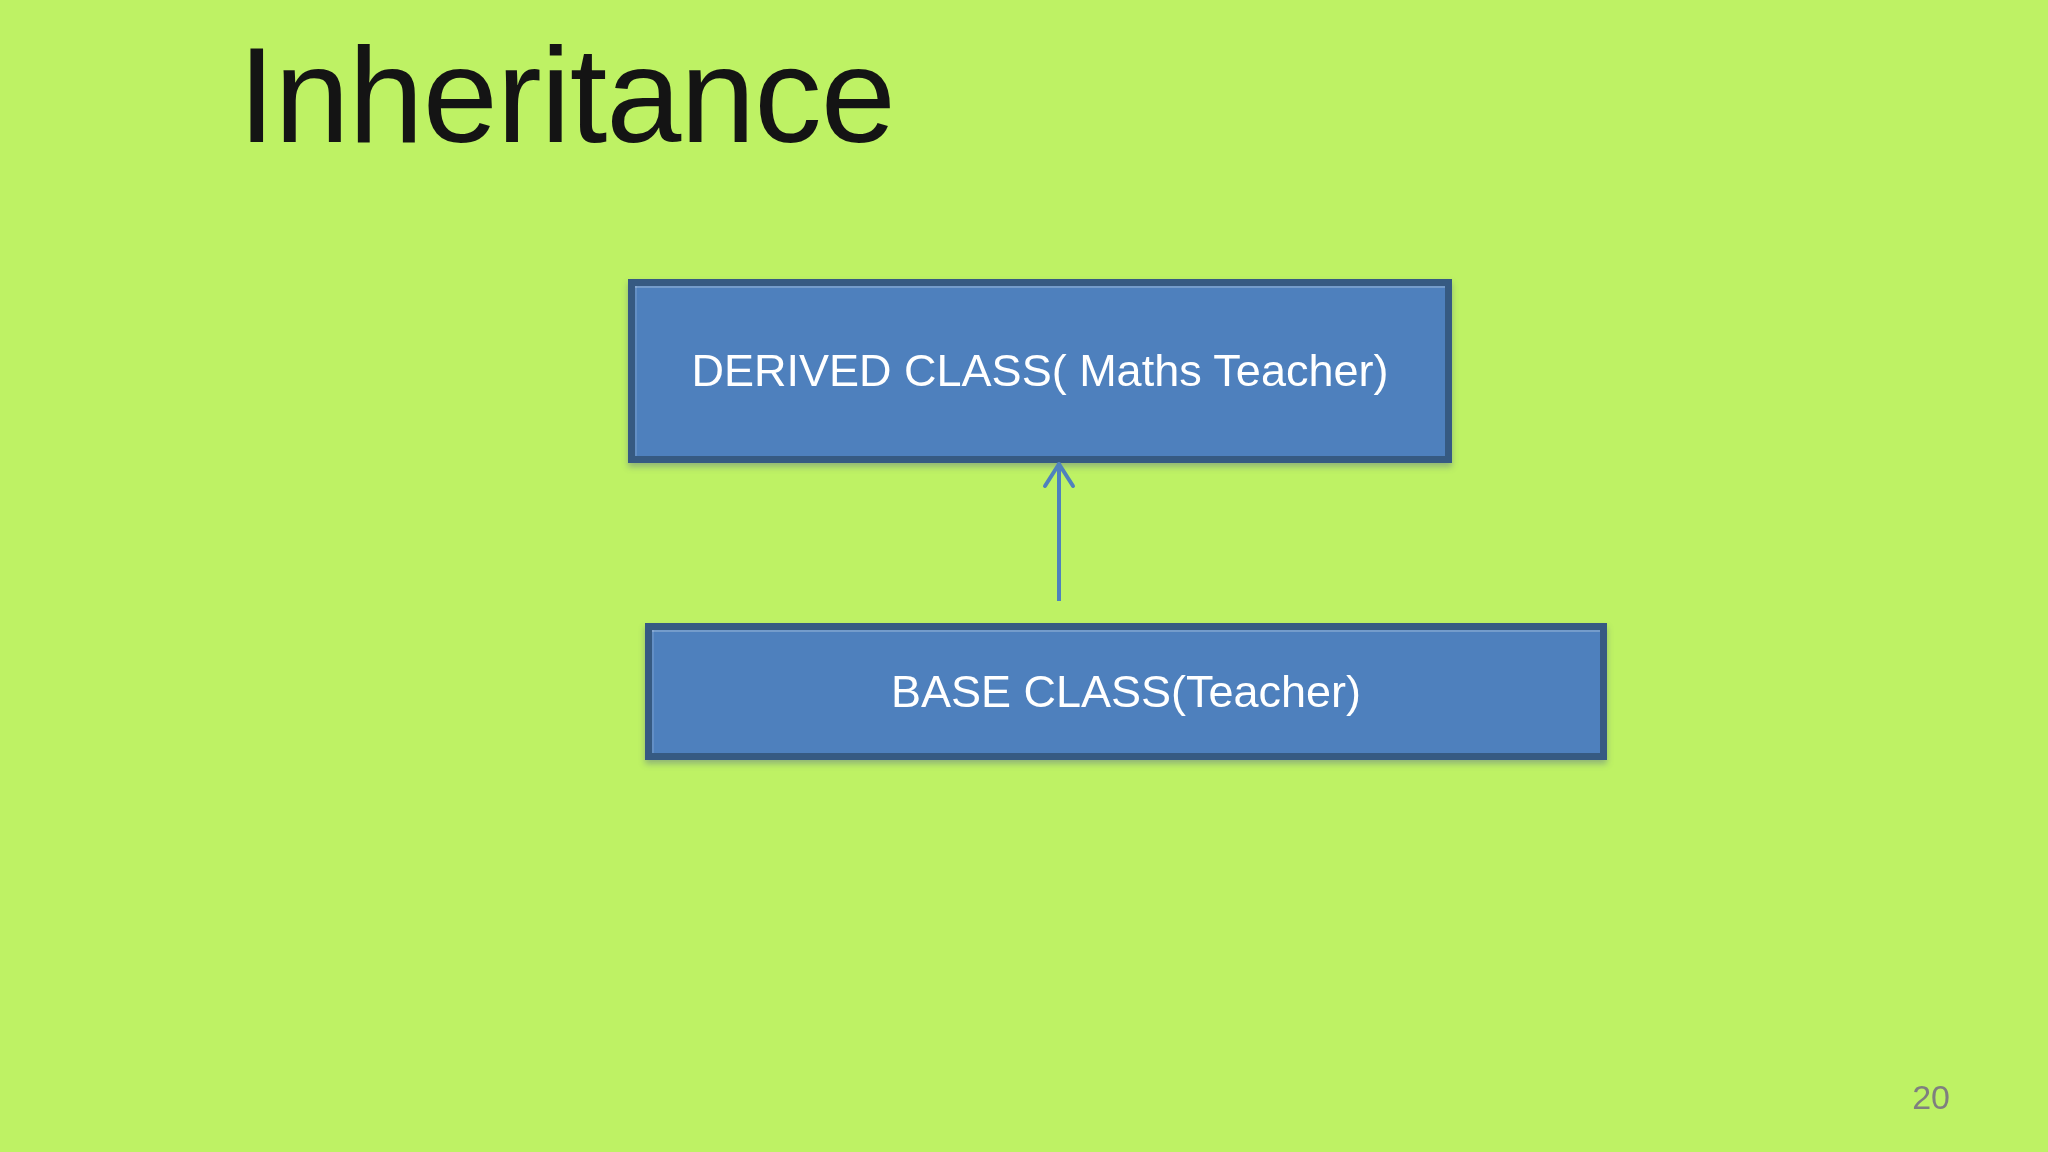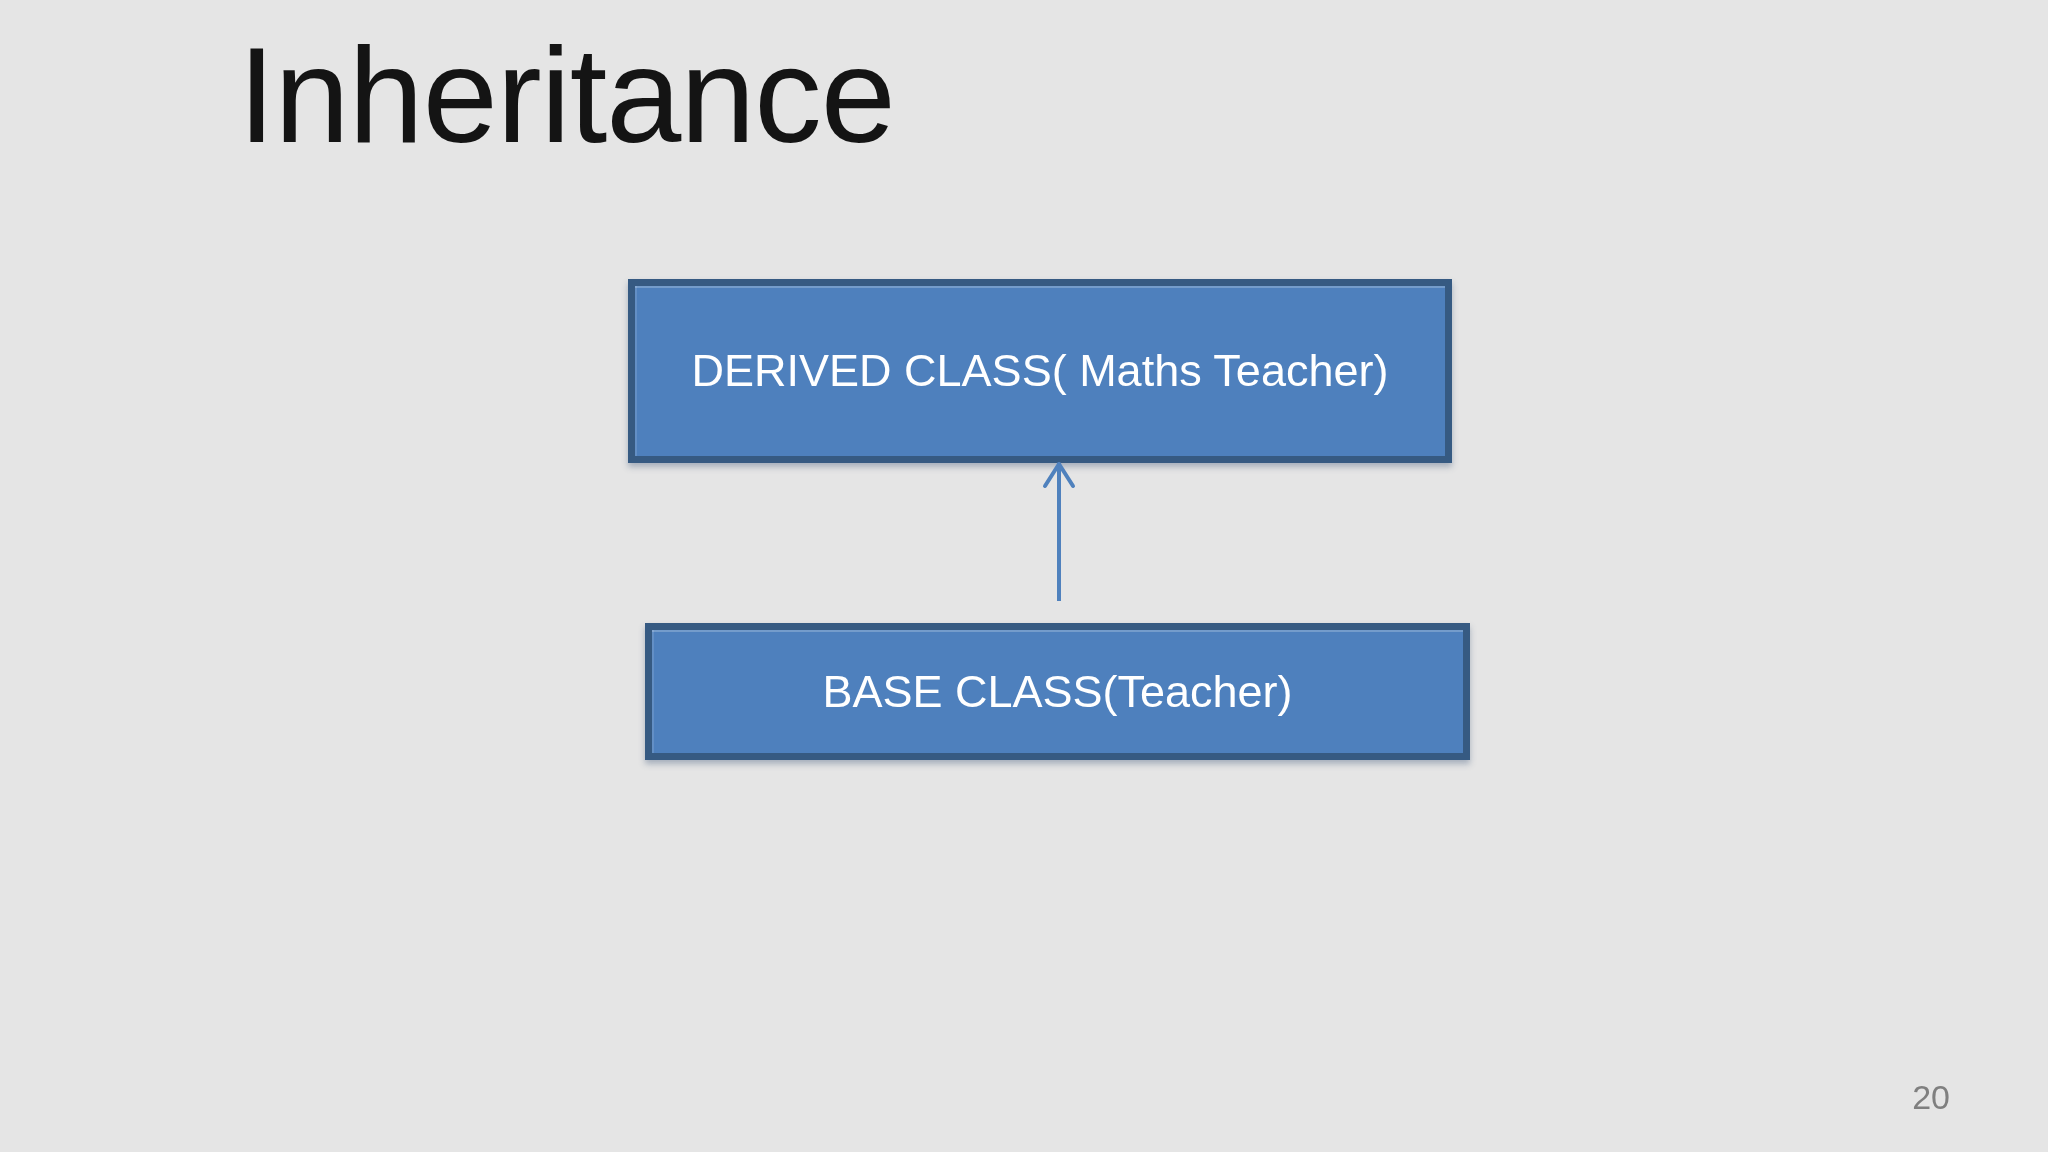--- a/index.html
+++ b/index.html
@@ -5,21 +5,21 @@
   html, body {
     margin: 0;
     padding: 0;
     background: #ffffff;
     font-family: "Liberation Sans", sans-serif;
   }
   .slide {
     position: relative;
     width: 2048px;
     height: 1152px;
-    background: #e5e5e5;
+    background: #bef264;
     overflow: hidden;
   }
   .slide-title {
     position: absolute;
     left: 238px;
     top: 22px;
     font-size: 135px;
     line-height: 1.1;
     font-weight: 400;
     color: #141414;
@@ -40,21 +40,21 @@
   }
   .class-box.derived {
     left: 628px;
     top: 279px;
     width: 824px;
     height: 184px;
   }
   .class-box.base {
     left: 645px;
     top: 623px;
-    width: 825px;
+    width: 962px;
     height: 137px;
   }
   .class-box .label {
     color: #ffffff;
     font-size: 45px;
     font-weight: 400;
     white-space: nowrap;
     text-align: left;
   }
   .inheritance-arrow {

